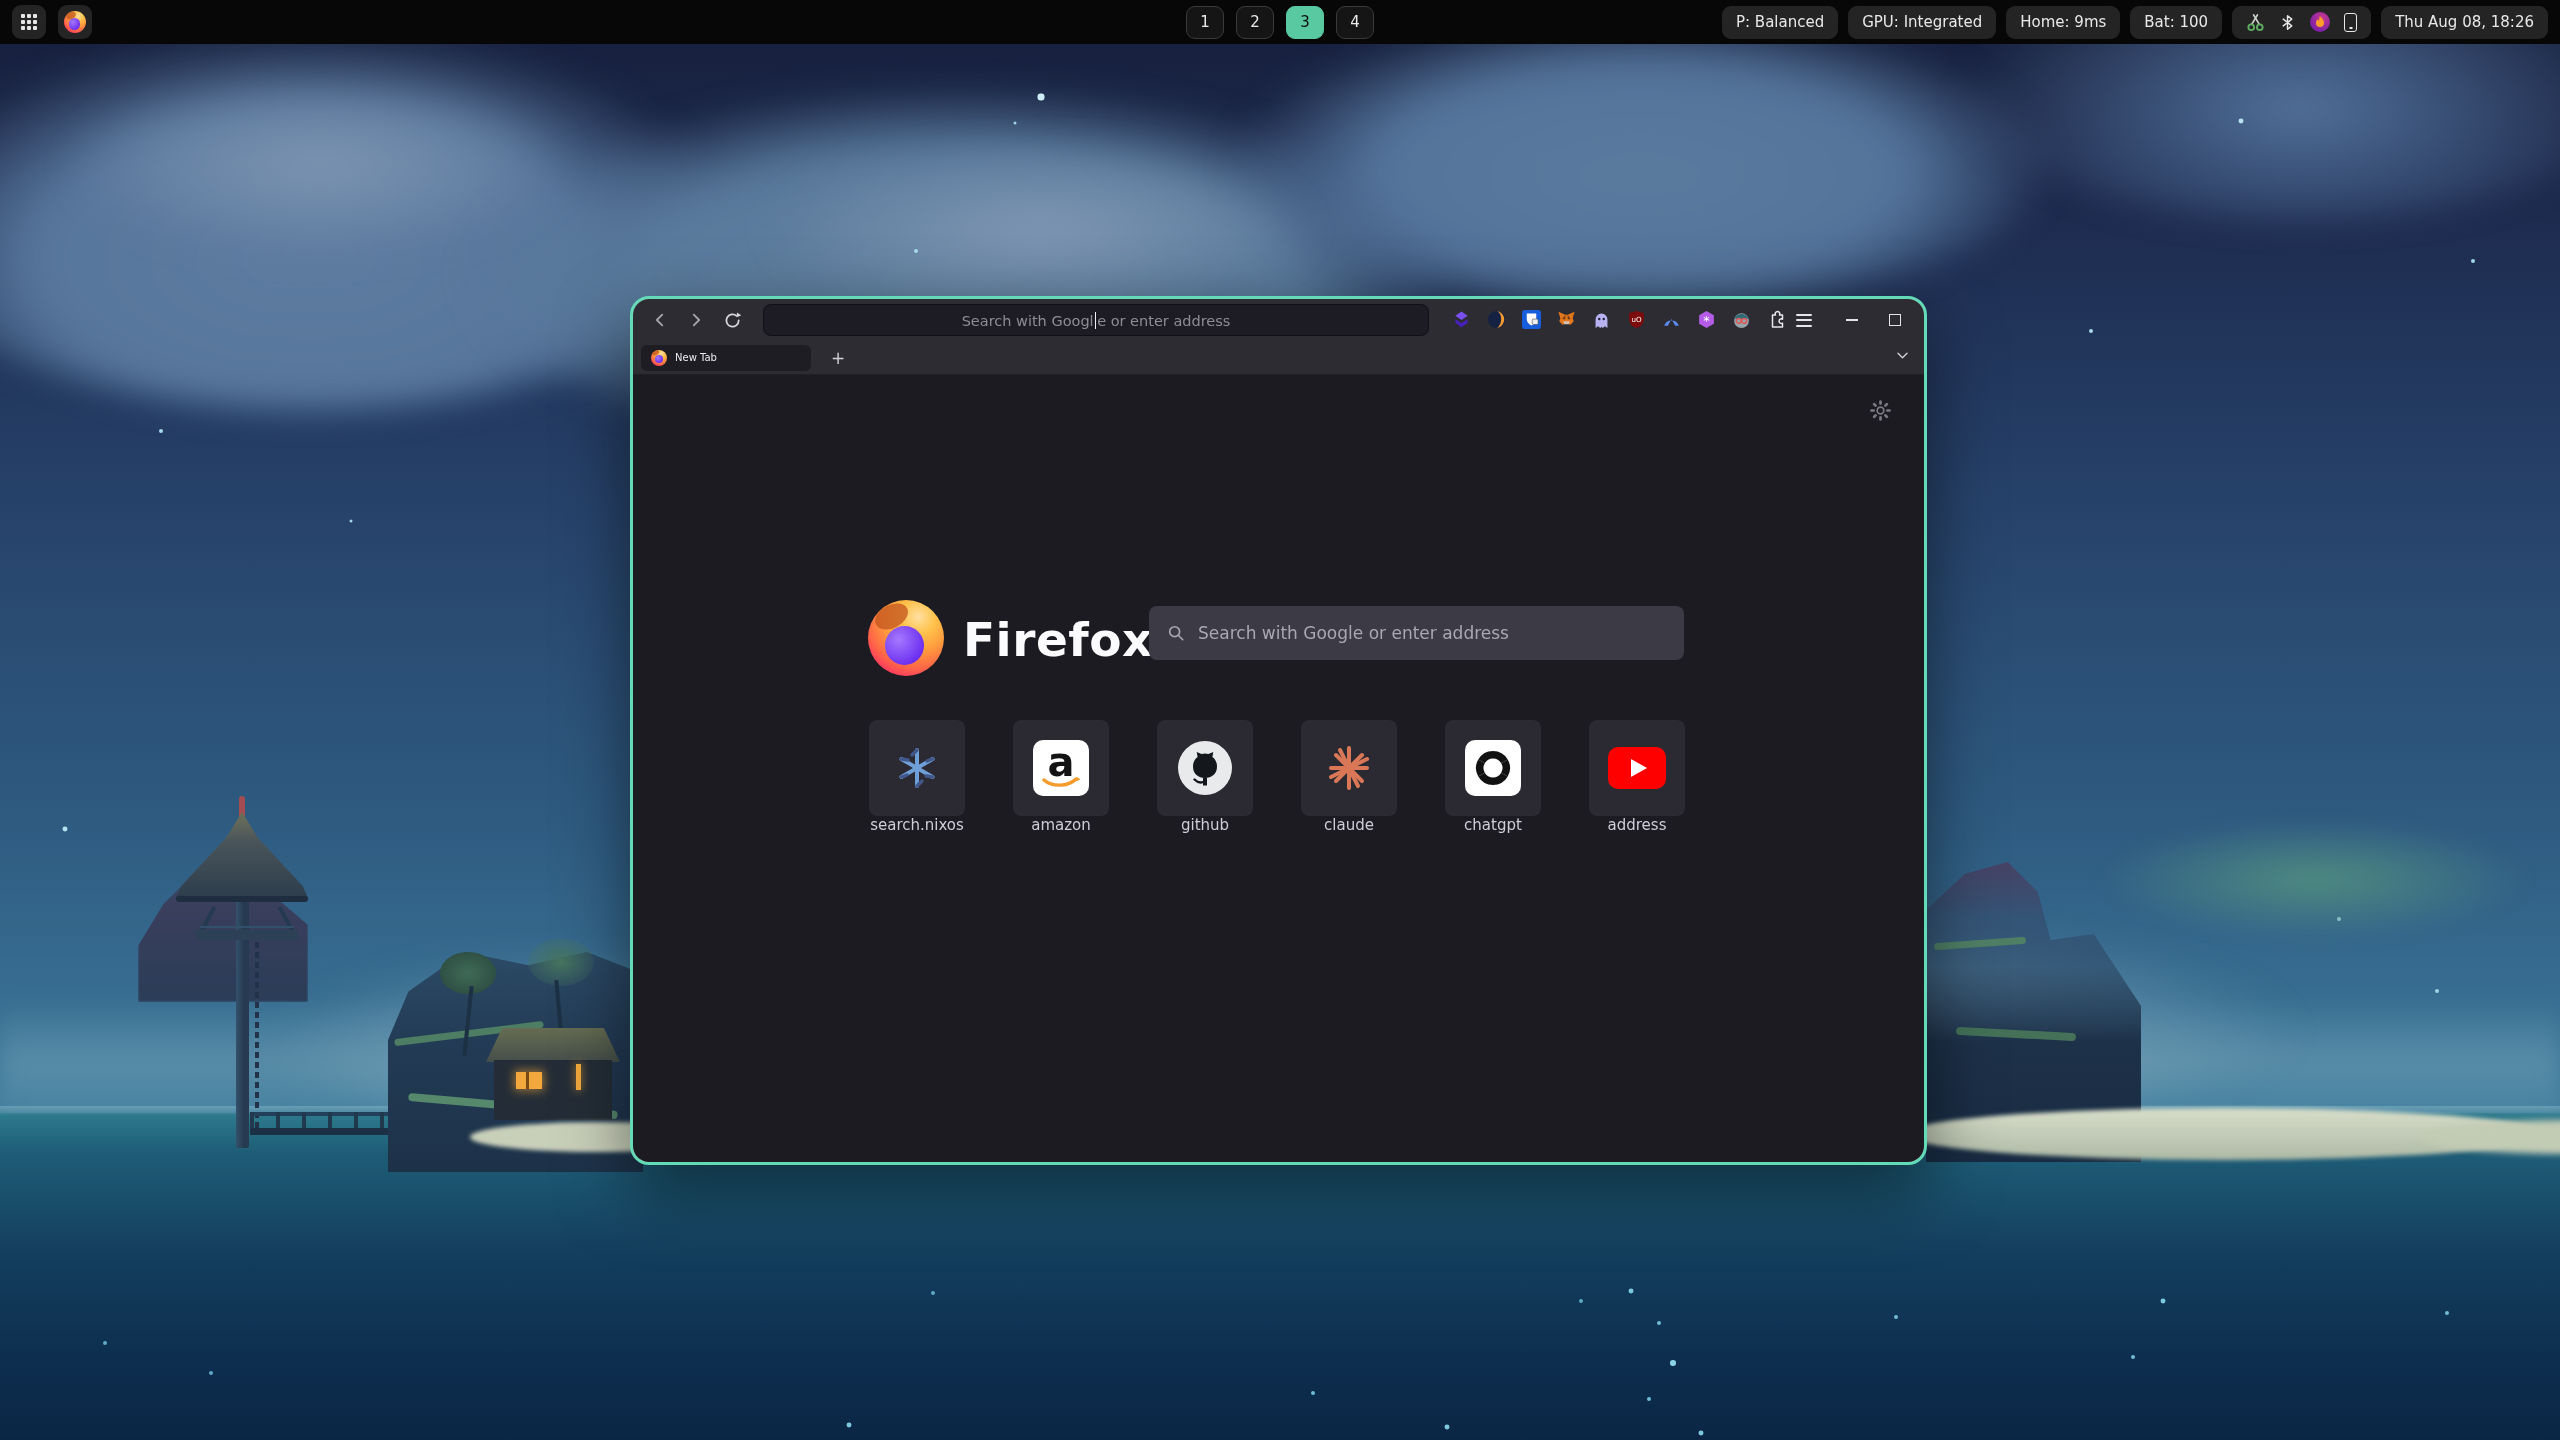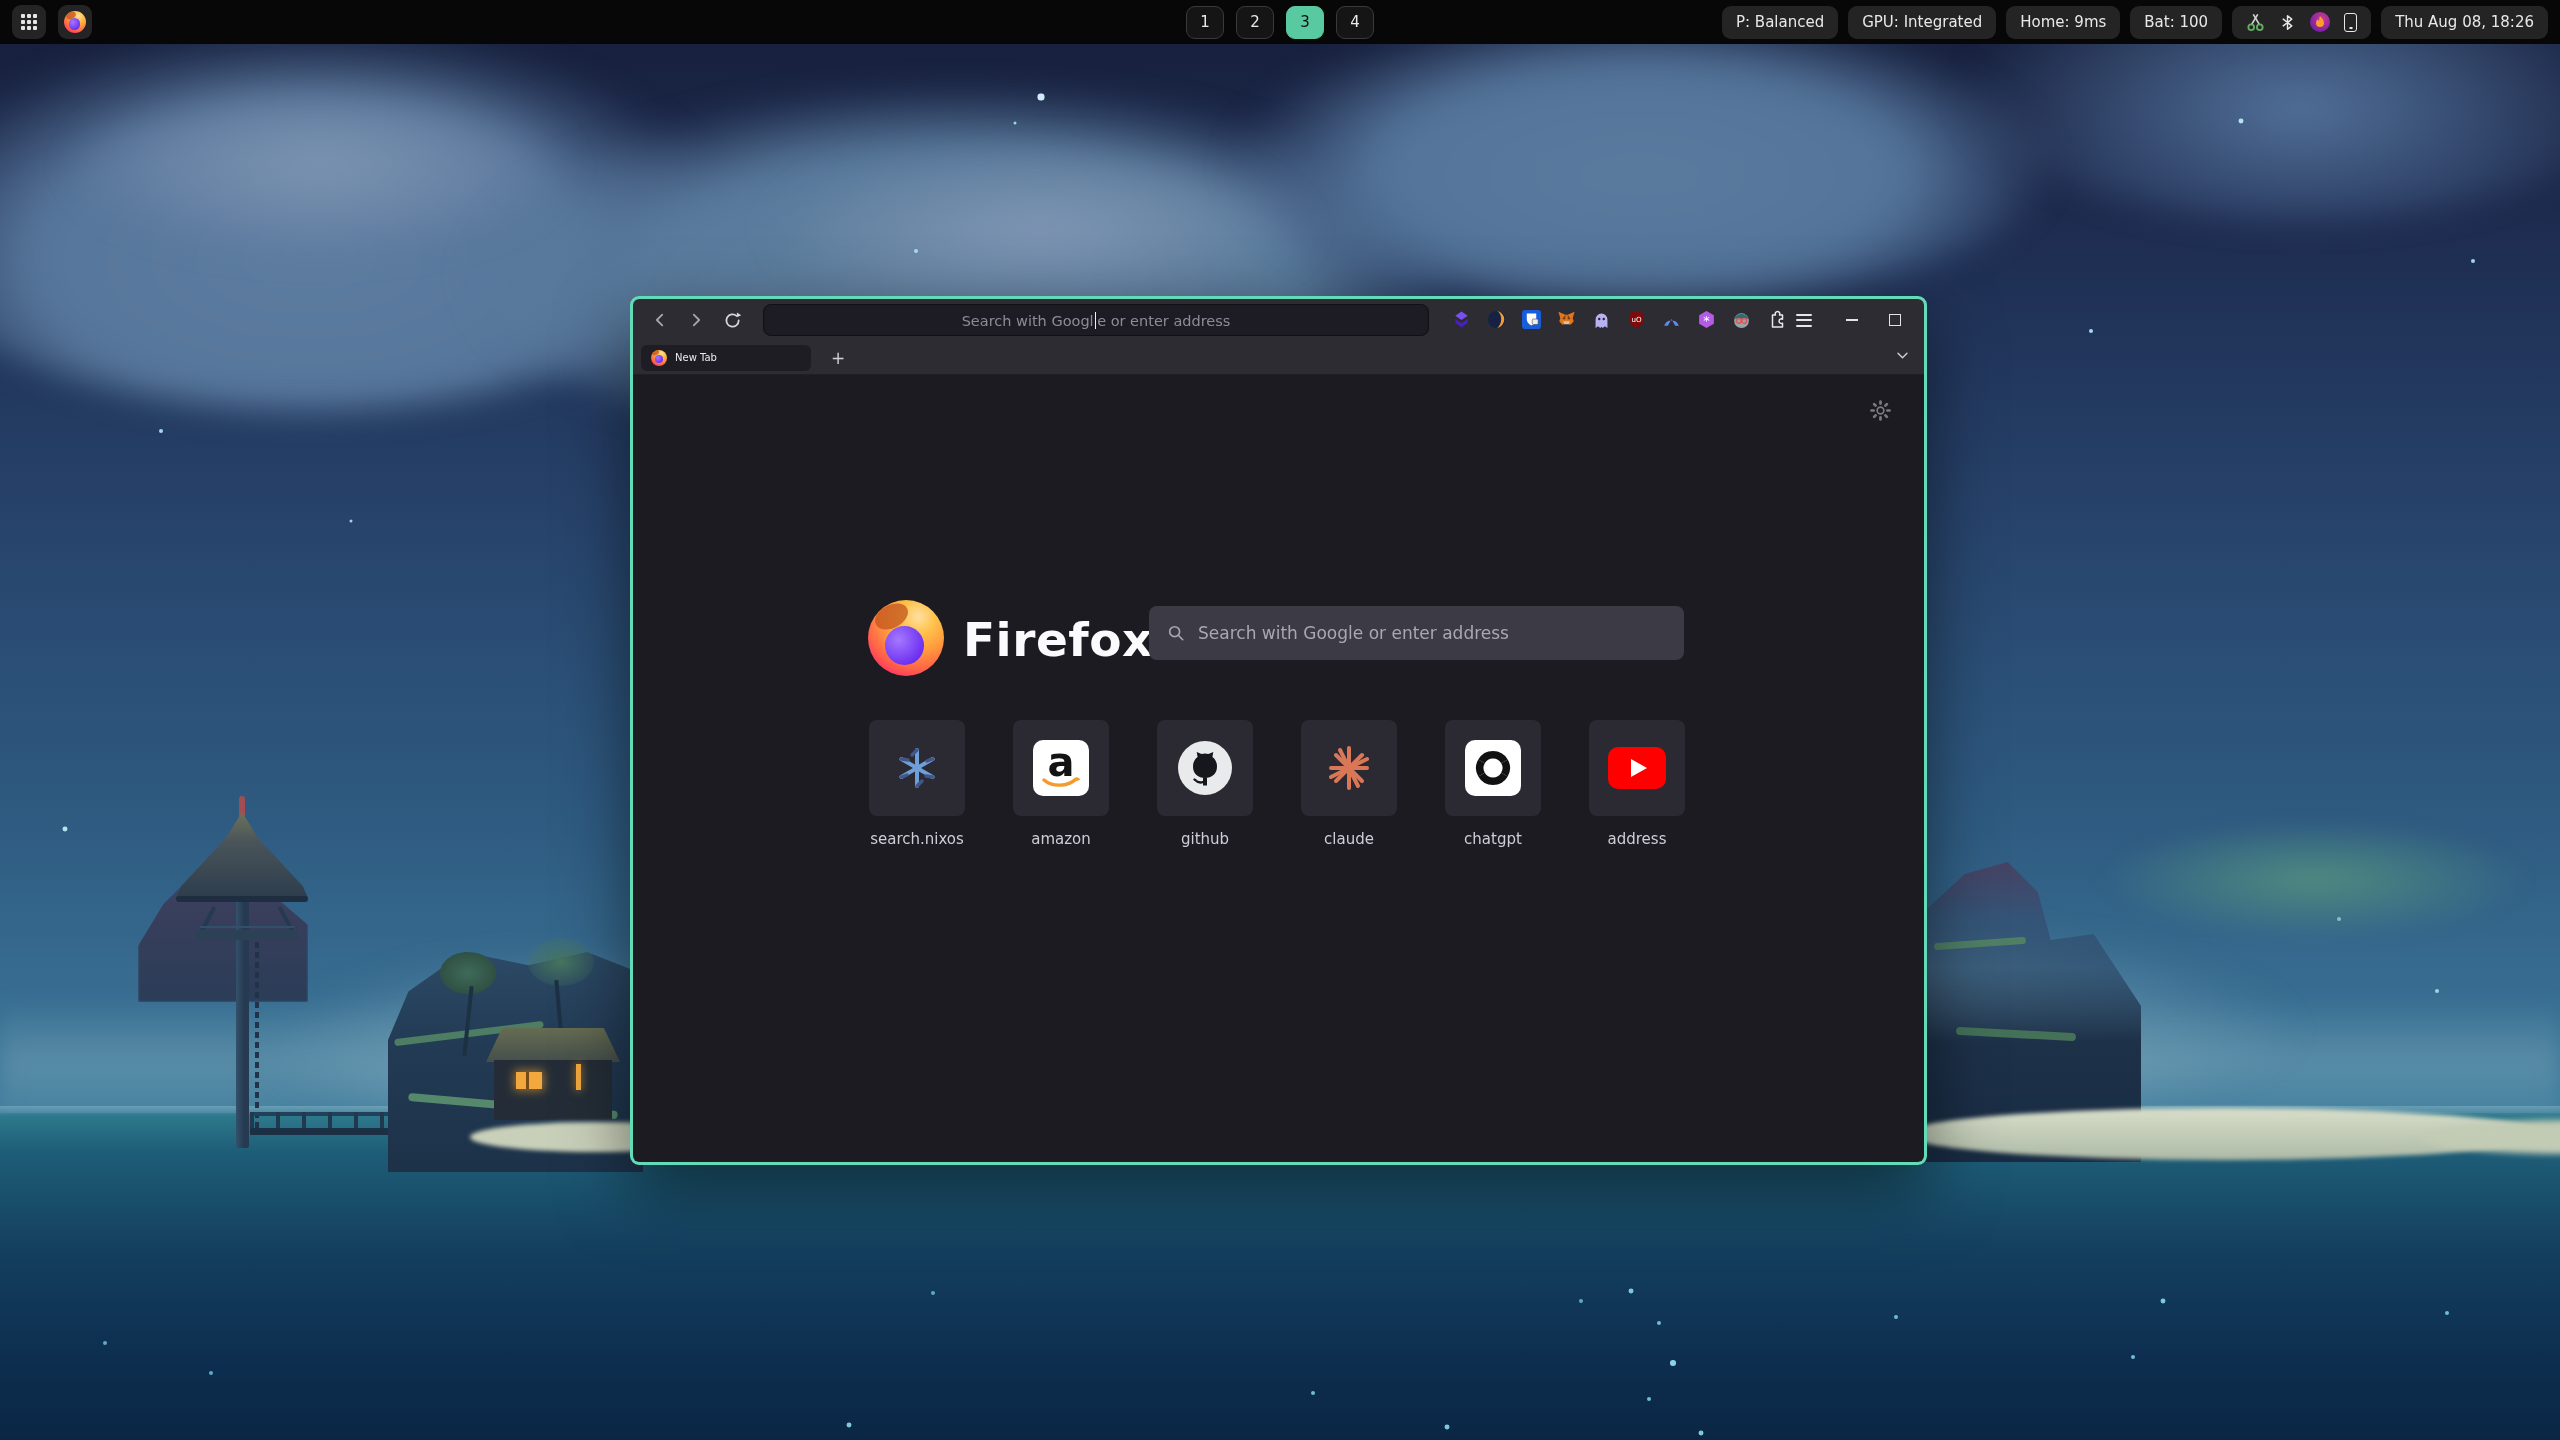--- a/index.html
+++ b/index.html
@@ -107,21 +107,21 @@
   .tray{gap:14px;display:flex;align-items:center}
   
   .ffx{border-radius:50%;position:relative;display:inline-block;
     background:radial-gradient(circle at 66% 22%,#ffe0a1 0%,#ffc24b 22%,#ff9a3d 45%,#ff6747 66%,#ff3860 82%,#c62f72 100%);overflow:hidden}
   .ffx::after{content:"";position:absolute;left:22%;top:34%;width:52%;height:52%;border-radius:50%;
     background:radial-gradient(circle at 35% 35%,#a578ff,#6a2df0 75%)}
   .ffx::before{content:"";position:absolute;left:8%;top:6%;width:46%;height:30%;border-radius:50%;
     background:#c2541f;transform:rotate(-28deg);opacity:.75}
   
   .fwin{position:absolute;left:630px;top:296px;width:1297px;height:869px;z-index:5;
-    border:3px solid #62dbb6;border-radius:9px;background:#e5e5e5;box-sizing:border-box;overflow:hidden;
+    border:3px solid #62dbb6;border-radius:19px;background:#e5e5e5;box-sizing:border-box;overflow:hidden;
     box-shadow:0 24px 70px rgba(0,0,0,.5)}
   .navbar{height:42px;background:#2d2c33;display:flex;align-items:center;padding:0 12px;gap:6px}
   .nav-ic{width:30px;height:30px;display:flex;align-items:center;justify-content:center;border-radius:6px;cursor:pointer;flex:0 0 auto}
   .urlbar{width:664px;height:30px;margin:0 8px 0 10px;background:#1d1c24;border:1px solid #0f0f14;border-radius:8px;
     display:flex;align-items:center;justify-content:center;font-size:14.5px;color:#8d8c96;cursor:text;flex:0 0 auto}
   .caret{display:inline-block;width:1.5px;height:17px;background:#f2f2f6;margin:0 1px;vertical-align:-3px}
   .exts{display:flex;align-items:center;gap:15px;margin-left:8px}
   .ext{width:20px;height:20px;display:flex;align-items:flex-start;justify-content:center;cursor:pointer}
   .burger{display:flex;flex-direction:column;gap:3.5px;cursor:pointer;padding:4px}
   .burger span{width:16px;height:2px;background:#e6e6ea;border-radius:1px}
@@ -140,21 +140,21 @@
   
   .hero-logo{position:absolute;left:235px;top:225px;width:76px;height:76px}
   .brand{position:absolute;left:330px;top:237px;font-size:47px;font-weight:700;color:#fbfbfe;letter-spacing:.5px}
   .nt-search{position:absolute;left:516px;top:231px;width:535px;height:54px;background:#3c3b45;border-radius:8px;
     display:flex;align-items:center;gap:13px;padding:0 18px;box-sizing:border-box;cursor:text}
   .nt-ph{font-size:17px;color:#a9a7b3}
   
   .tiles{position:absolute;left:236px;top:345px;display:flex;gap:48px}
   .tile{width:96px;display:flex;flex-direction:column;align-items:center;cursor:pointer}
   .tile-card{width:96px;height:96px;background:#2b2a33;border-radius:8px;display:flex;align-items:center;justify-content:center}
-  .tile-label{margin-top:14px;font-size:15px;color:#cfcdd8}
+  .tile-label{font-size:15px;color:#cfcdd8}
   .card-white{width:56px;height:56px;background:#fff;border-radius:10px;display:flex;flex-direction:column;align-items:center;justify-content:center}
   .amz-a{font-size:40px;font-weight:700;color:#131313;line-height:.75;margin-top:2px}
   .yt{width:58px;height:42px;background:#ff0000;border-radius:10px;display:flex;align-items:center;justify-content:center}
   .yt span{width:0;height:0;border-left:16px solid #fff;border-top:9px solid transparent;border-bottom:9px solid transparent;margin-left:3px}
 </style>
 </head>
 <body>
 
 <div class="wall">
   <div class="sky"></div>

